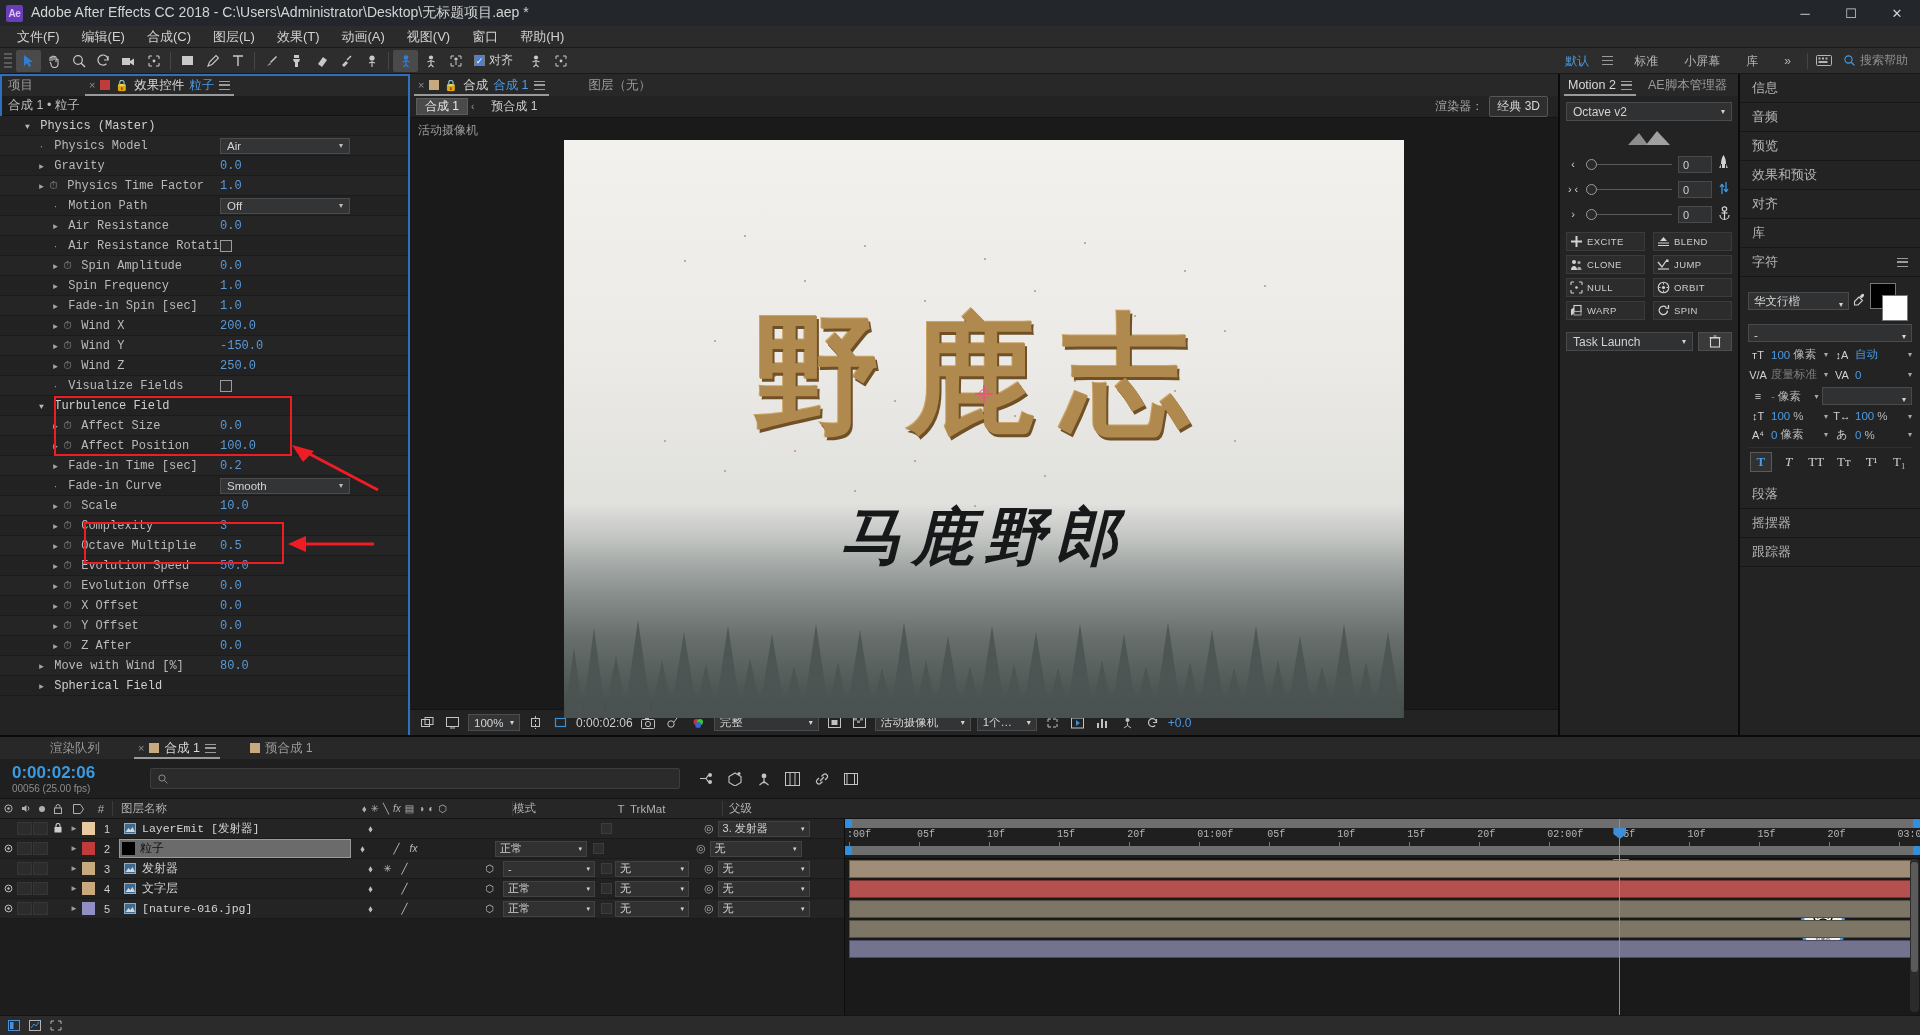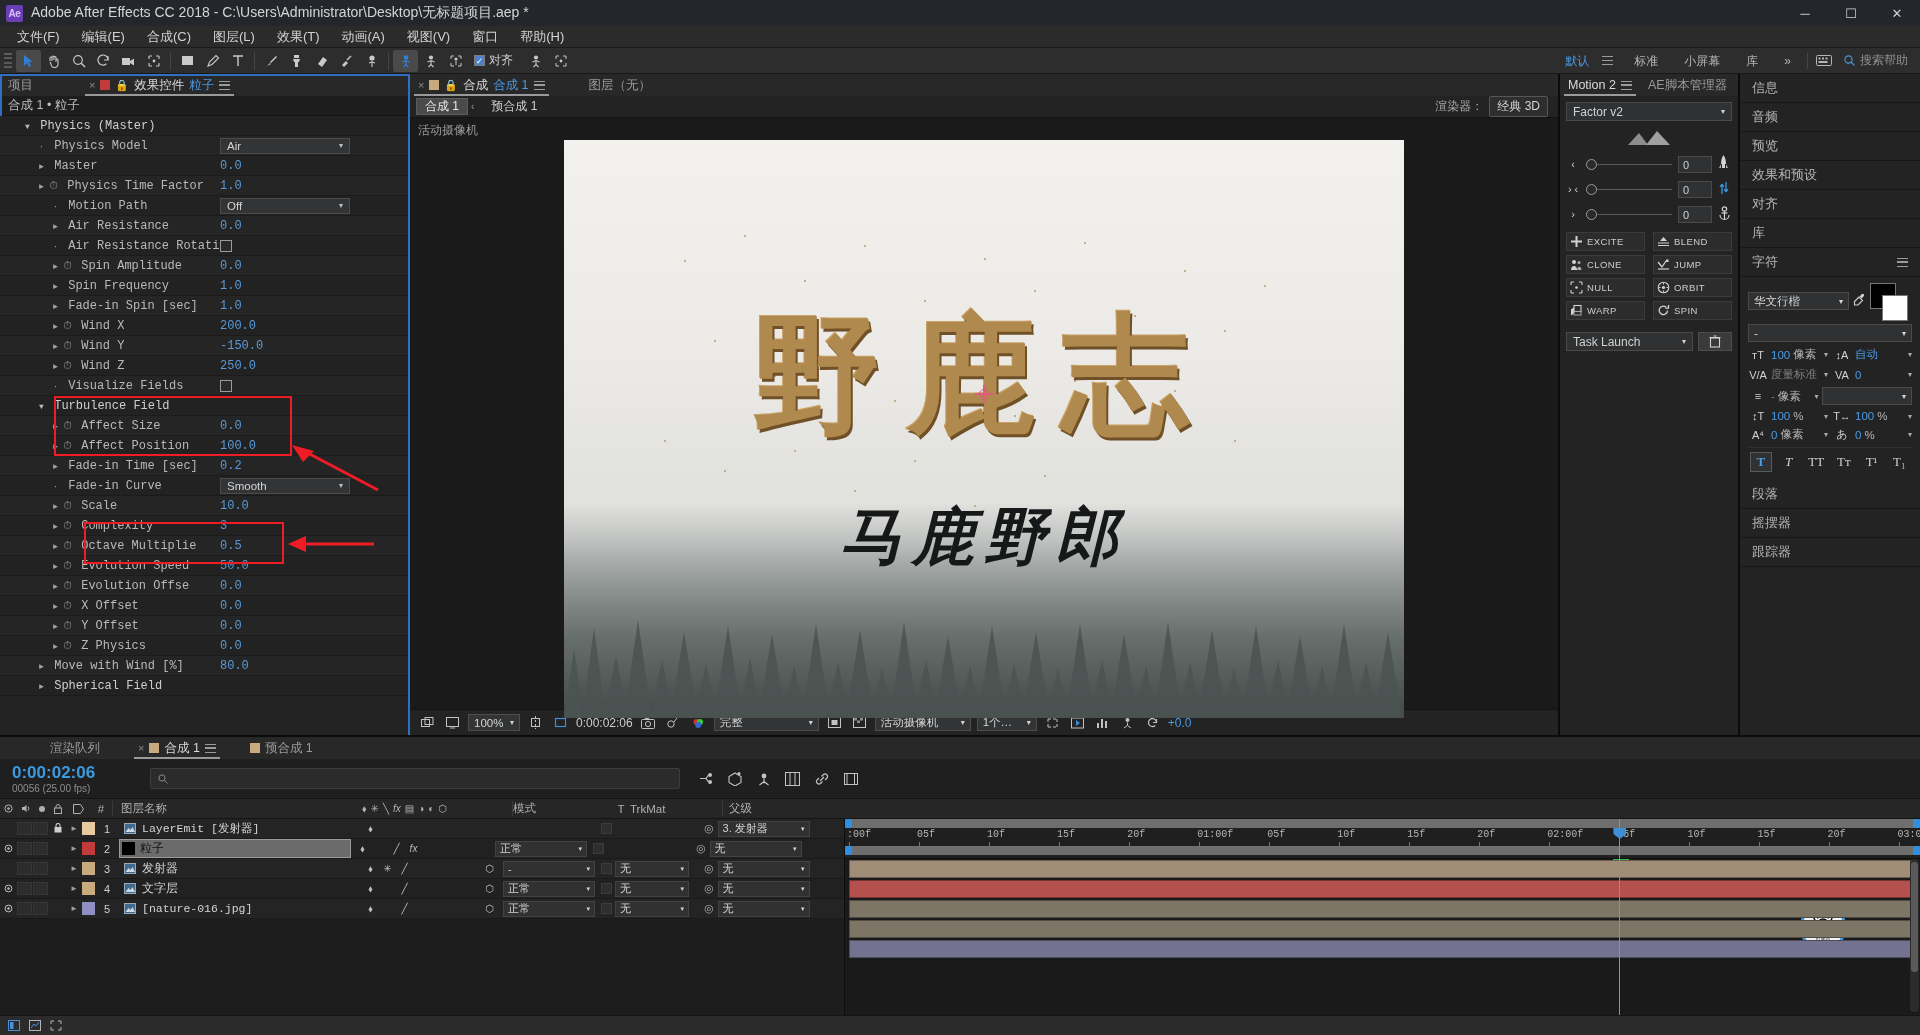--- a/index.html
+++ b/index.html
@@ -138,21 +138,21 @@
   .sp-foot .sp-select{flex:1;}
   .sq-btn{width:34px;height:19px;background:#3a3a3a;border:1px solid #4d4d4d;display:flex;align-items:center;justify-content:center;}
 
   
   #right-panel{width:180px;flex:0 0 180px;background:#232323;}
   .rp-head{height:29px;display:flex;align-items:center;padding:0 12px;font-size:13px;color:#b6b6b6;
            border-bottom:1px solid #171717;}
   .rp-head .hm{margin-left:auto;}
   .char-body{padding:6px 8px 4px 8px;display:flex;flex-direction:column;gap:5px;}
   .cf-row{display:flex;align-items:center;gap:4px;}
-  .cf-select{flex:1;height:18px;background:#2f3133;border:1px solid #4a4a4a;display:flex;align-items:center;
+  .cf-select{flex:1;height:18px;background:#2f3133;border:1px solid #4a4a4a;display:flex;align-items:flex-end;
              padding:0 5px;font-size:11.5px;color:#d6d6d6;}
   .cf-select .chev{margin-left:auto;font-size:8px;}
   .swatches{position:relative;width:42px;height:36px;}
   .sw-black{position:absolute;left:0;top:0;width:26px;height:26px;background:#000;border:1px solid #777;}
   .sw-white{position:absolute;left:12px;top:12px;width:26px;height:26px;background:#fff;border:1px solid #777;}
   .metric{display:flex;align-items:center;gap:3px;flex:1;}
   .m-ico{width:20px;color:#d2d2d2;font-size:11px;display:flex;align-items:center;justify-content:center;}
   .m-val{color:#4b9ae4;font-size:11.5px;}
   .m-unit{color:#b8b8b8;font-size:11.5px;}
   .m-chev{margin-left:auto;font-size:8px;color:#a8a8a8;}
@@ -426,21 +426,21 @@
             <div class="p-name" style="padding-left: 22px;"><span class="twirl open">▼</span><span style="color: rgb(207, 207, 207);"> Physics (Master)</span></div>
           </div>
           <div class="prow">
             <div class="p-name" style="padding-left: 36px;"><span class="twirl">·</span><span> Physics Model</span></div>
             <div class="dd">
               <span>Air</span>
               <span class="chev">▾</span>
             </div>
           </div>
           <div class="prow">
-            <div class="p-name" style="padding-left: 36px;"><span class="twirl">►</span><span> Master</span></div>
+            <div class="p-name" style="padding-left: 36px;"><span class="twirl">►</span><span> Gravity</span></div>
             <div class="p-val">0.0</div>
           </div>
           <div class="prow">
             <div class="p-name" style="padding-left: 36px;"><span class="twirl">►</span><span class="stopwatch">⏱</span><span> Physics Time Factor</span></div>
             <div class="p-val">1.0</div>
           </div>
           <div class="prow">
             <div class="p-name" style="padding-left: 50px;"><span class="twirl">·</span><span> Motion Path</span></div>
             <div class="dd">
               <span>Off</span>
@@ -527,21 +527,21 @@
           </div>
           <div class="prow">
             <div class="p-name" style="padding-left: 50px;"><span class="twirl">►</span><span class="stopwatch">⏱</span><span> X Offset</span></div>
             <div class="p-val">0.0</div>
           </div>
           <div class="prow">
             <div class="p-name" style="padding-left: 50px;"><span class="twirl">►</span><span class="stopwatch">⏱</span><span> Y Offset</span></div>
             <div class="p-val">0.0</div>
           </div>
           <div class="prow">
-            <div class="p-name" style="padding-left: 50px;"><span class="twirl">►</span><span class="stopwatch">⏱</span><span> Z Physics</span></div>
+            <div class="p-name" style="padding-left: 50px;"><span class="twirl">►</span><span class="stopwatch">⏱</span><span> Z After</span></div>
             <div class="p-val">0.0</div>
           </div>
           <div class="prow">
             <div class="p-name" style="padding-left: 36px;"><span class="twirl">►</span><span> Move with Wind [%]</span></div>
             <div class="p-val">80.0</div>
           </div>
           <div class="prow">
             <div class="p-name" style="padding-left: 36px;"><span class="twirl">►</span><span style="color: rgb(207, 207, 207);"> Spherical Field</span></div>
           </div>
         </div>
@@ -753,21 +753,21 @@
           <span>Motion 2</span>
           <span class="hamb"></span>
         </div>
         <div class="ptab">
           <span>AE脚本管理器</span>
         </div>
       </div>
       <div class="sp-body">
         <div style="display:flex;gap:6px;align-items:center">
           <div class="sp-select" style="flex:1">
-            <span>Factor v2</span>
+            <span>Octave v2</span>
             <span class="chev">▾</span>
           </div>
         </div>
         <div class="sp-logo">
           <svg width="46" height="18" viewBox="0 0 46 18">
               <path d="M2 16 L13 4 L22 16Z" fill="#8d8d8d"></path>
               <path d="M20 16 L31 2 L44 16Z" fill="#a0a0a0"></path>
             </svg>
         </div>
 

